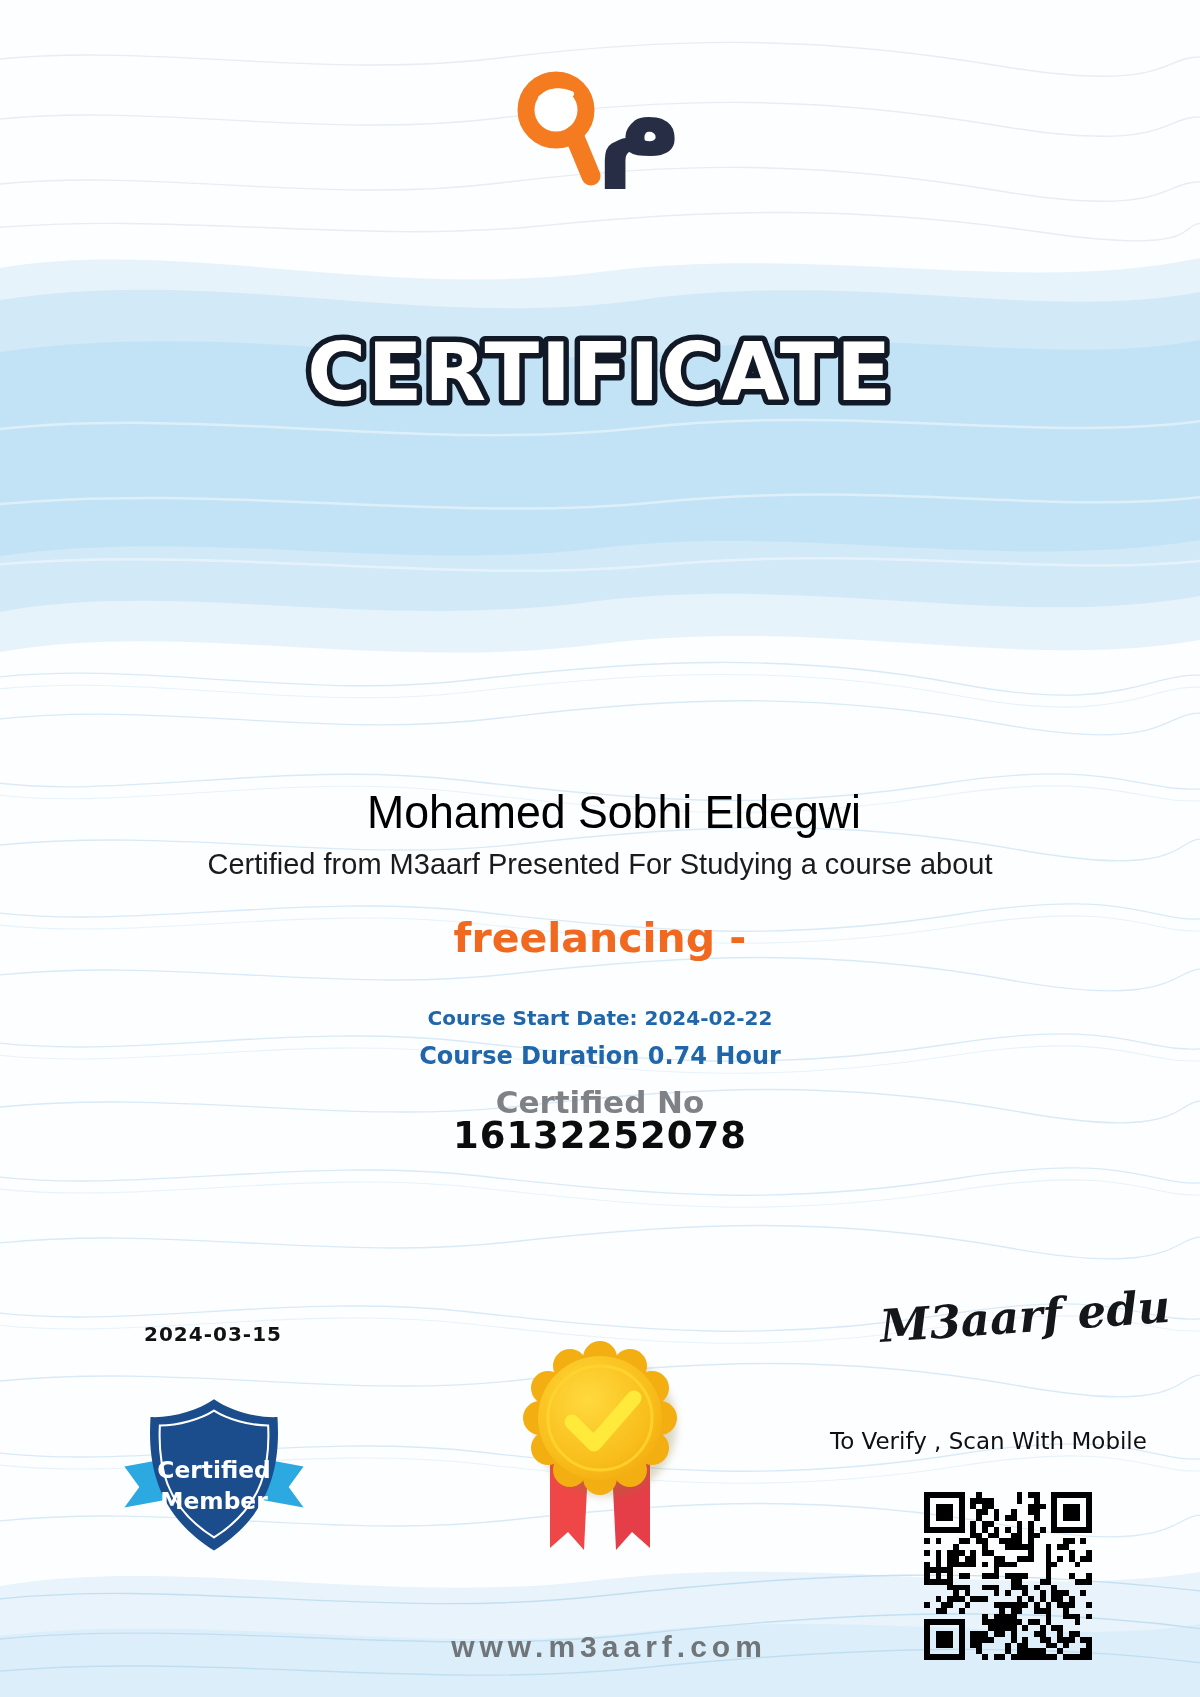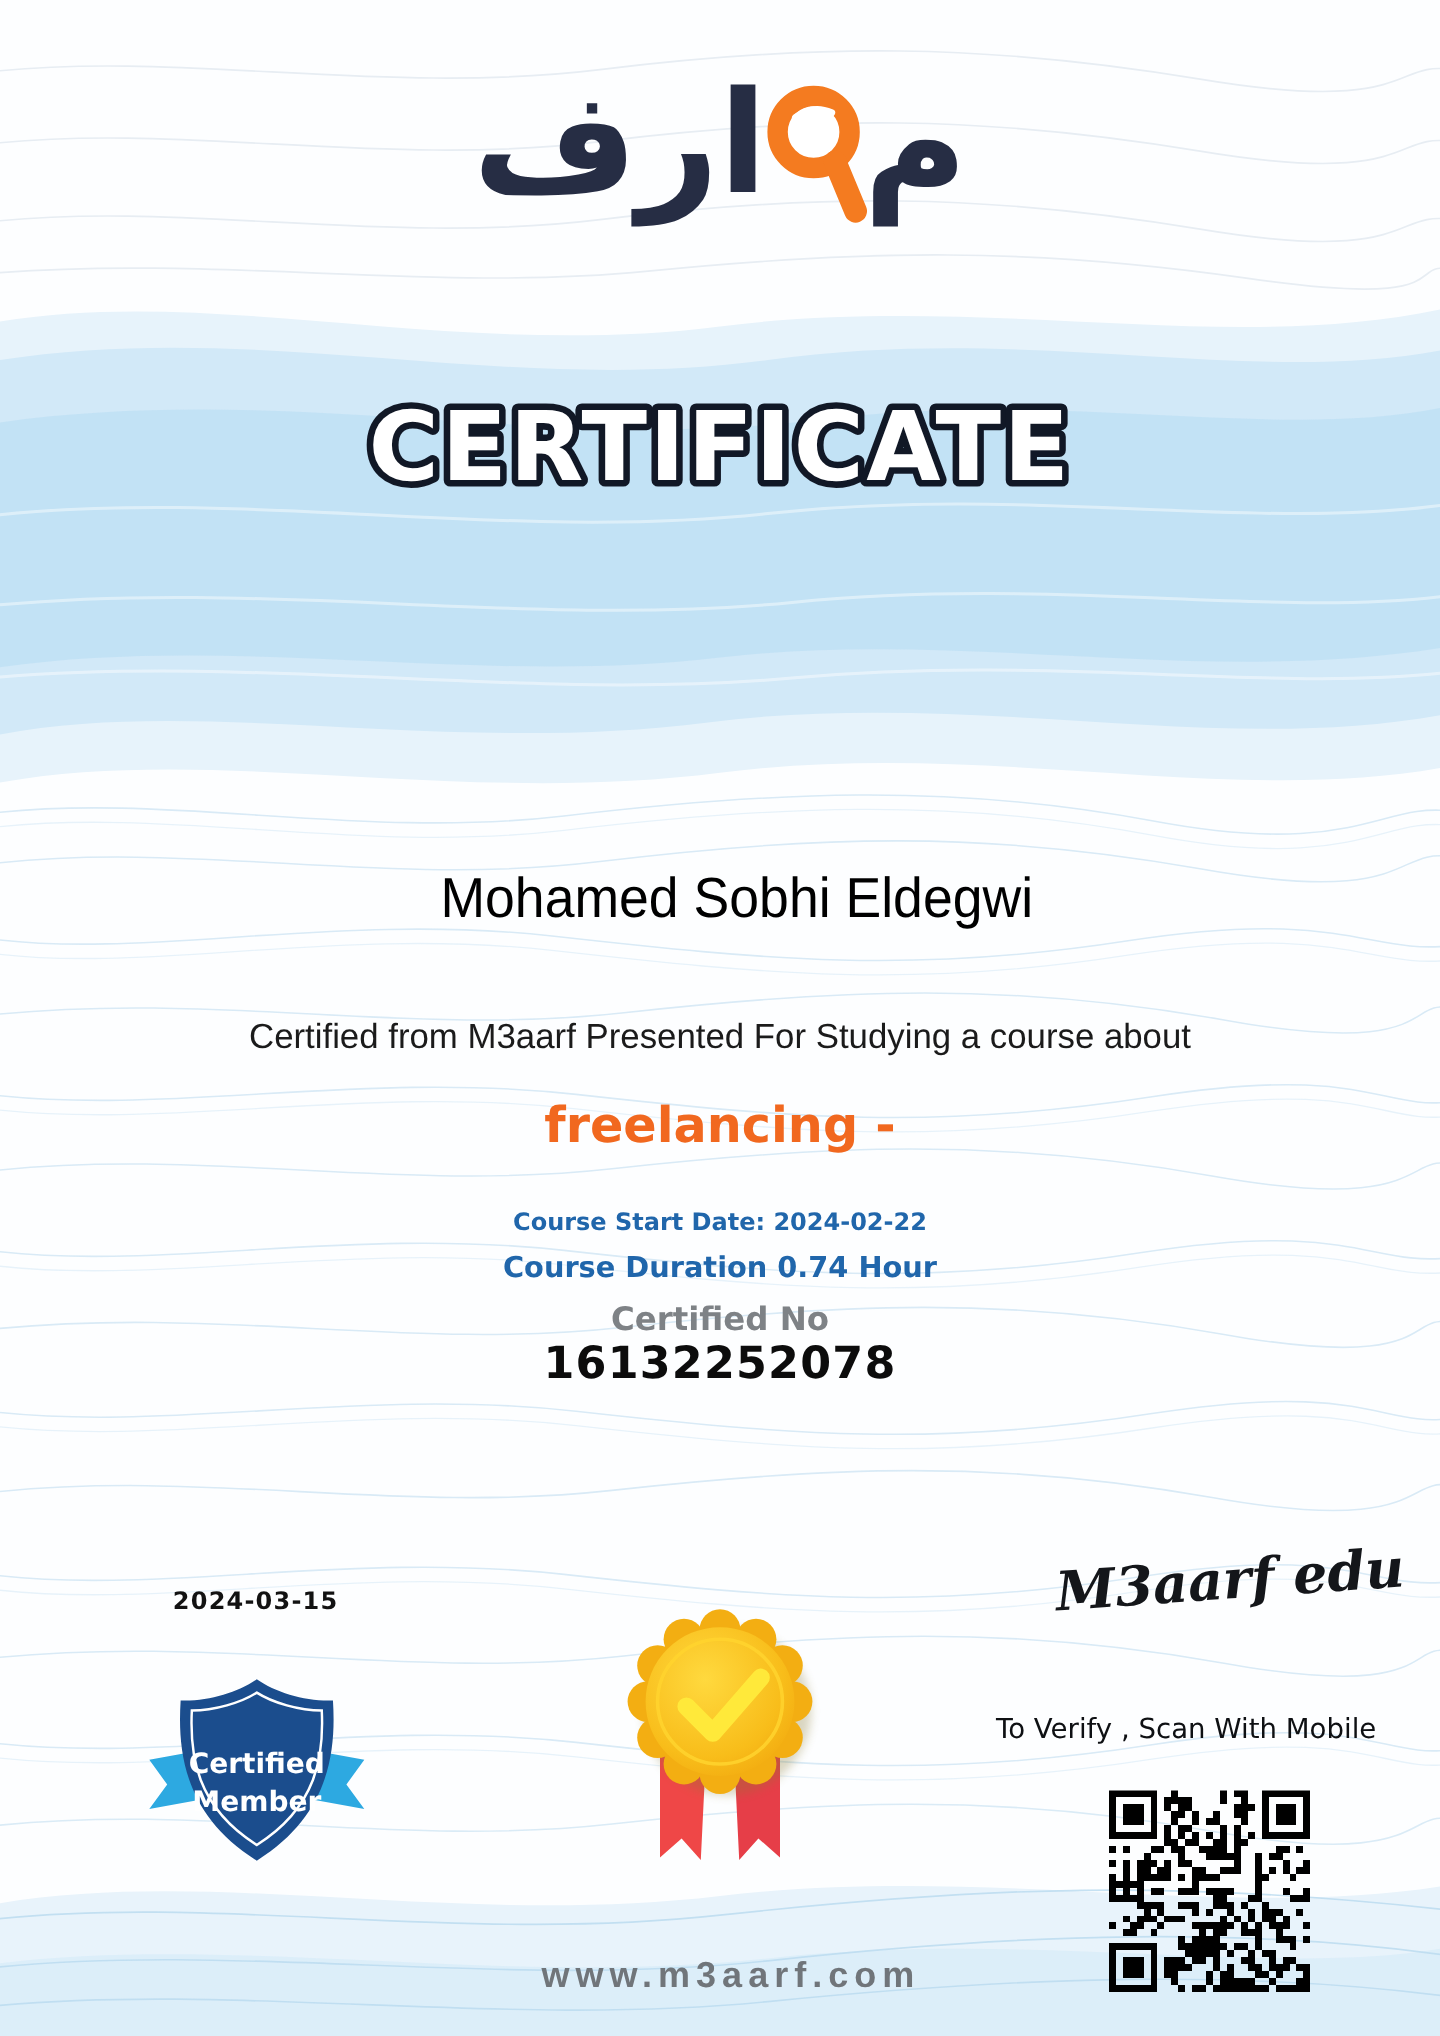--- a/index.html
+++ b/index.html
@@ -9,27 +9,27 @@
   .abs{position:absolute;left:0;right:0;text-align:center;}
 
   .logo{position:absolute;left:0;right:0;top:44px;height:150px;display:flex;justify-content:center;align-items:center;direction:rtl;}
   .logo-txt{font-size:118px;font-weight:bold;color:#262d44;line-height:1;}
   .logo-glass{width:92px;height:132px;margin:26px -6px 0 -6px;}
 
   .title-svg{position:absolute;left:0;top:316px;width:1200px;height:112px;}
   .subtitle{top:444px;font-size:35px;font-weight:bold;color:#1781ca;letter-spacing:1px;}
 
   .presented{top:694px;font-size:30px;font-weight:bold;color:#2b3350;letter-spacing:.5px;}
-  .name{top:720px;font-size:47px;color:#000;font-family:"Liberation Sans",sans-serif;padding-left:28px;}
+  .name{top:784px;font-size:47px;color:#000;font-family:"Liberation Sans",sans-serif;padding-left:28px;}
   .name span{display:inline-block;transform:scaleX(.95);}
   .certline{top:848px;font-size:29px;color:#1b1b1b;font-family:"Liberation Sans",sans-serif;}
   .course{top:914px;font-size:41px;font-weight:bold;color:#f1681f;}
   .startdate{top:1006px;font-size:20px;font-weight:bold;color:#2066ab;text-align:center;}
   .duration{top:1042px;font-size:24px;font-weight:bold;color:#2066ab;}
-  .certno-label{top:1084px;font-size:27px;font-weight:bold;color:#7e8286;}
+  .certno-label{top:1084px;font-size:31px;font-weight:bold;color:#7e8286;}
   .certno{top:1114px;font-size:37px;font-weight:bold;color:#0c0c0c;letter-spacing:1px;}
 
   .issue-date{position:absolute;left:118px;top:1322px;width:190px;text-align:center;font-size:20px;font-weight:bold;color:#121212;letter-spacing:1px;}
   .badge{position:absolute;left:118px;top:1390px;width:192px;height:168px;}
   .medal{position:absolute;left:509px;top:1318px;width:182px;height:258px;}
   .signature{position:absolute;left:850px;top:1290px;width:350px;text-align:center;font-family:"DejaVu Serif",serif;font-style:italic;font-weight:bold;font-size:45px;color:#14161a;transform:rotate(-4deg);}
   .verify{position:absolute;left:830px;top:1428px;width:360px;text-align:left;font-size:23px;color:#0e1013;}
   .qr{position:absolute;left:924px;top:1492px;width:168px;height:168px;}
   .website{top:1630px;font-size:30px;font-weight:bold;color:#70757a;letter-spacing:5px;font-family:"Liberation Sans",sans-serif;margin-left:18px;}
 </style>
@@ -91,21 +91,20 @@
     </g>
   </svg>
 
   <div class="logo">
     <span class="logo-txt">م</span>
     <svg class="logo-glass" viewBox="0 0 92 132" aria-hidden="true">
       <circle cx="45" cy="44" r="30" fill="#fff" stroke="#f47b20" stroke-width="17"></circle>
       <path d="M30,32 Q44,21 60,28" fill="none" stroke="#fff" stroke-width="6" stroke-linecap="round"></path>
       <line x1="63" y1="69" x2="80" y2="110" stroke="#f47b20" stroke-width="19" stroke-linecap="round"></line>
     </svg>
-    <span class="logo-txt">ارف</span>
   </div>
 
   <svg class="title-svg" viewBox="0 0 1200 112">
     <text x="600" y="84" text-anchor="middle" font-family="DejaVu Sans, sans-serif" font-size="80" font-weight="bold" letter-spacing="2" fill="#ffffff" stroke="#111826" stroke-width="11" stroke-linejoin="round" paint-order="stroke">CERTIFICATE</text>
   </svg>
 
 
   <div class="abs name"><span>Mohamed Sobhi Eldegwi</span></div>
   <div class="abs certline">Certified from M3aarf Presented For Studying a course about</div>
   <div class="abs course">freelancing -</div>

